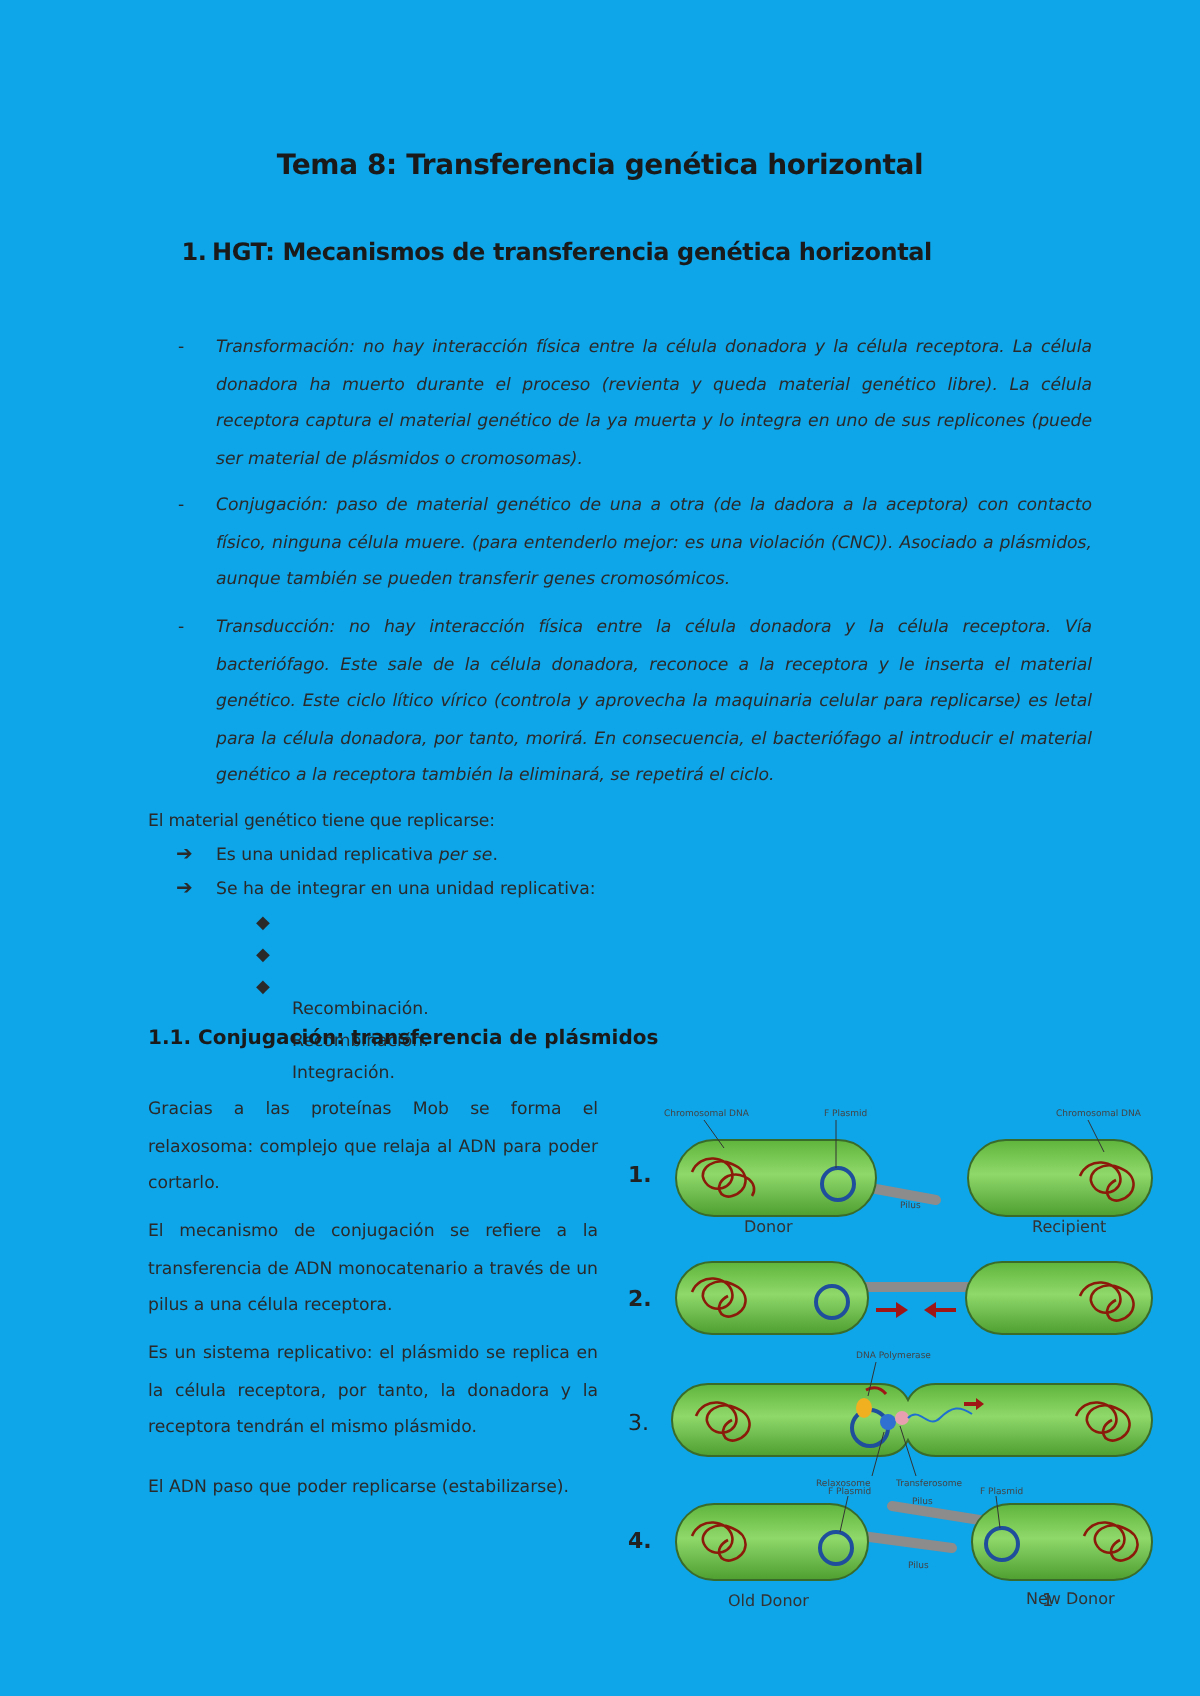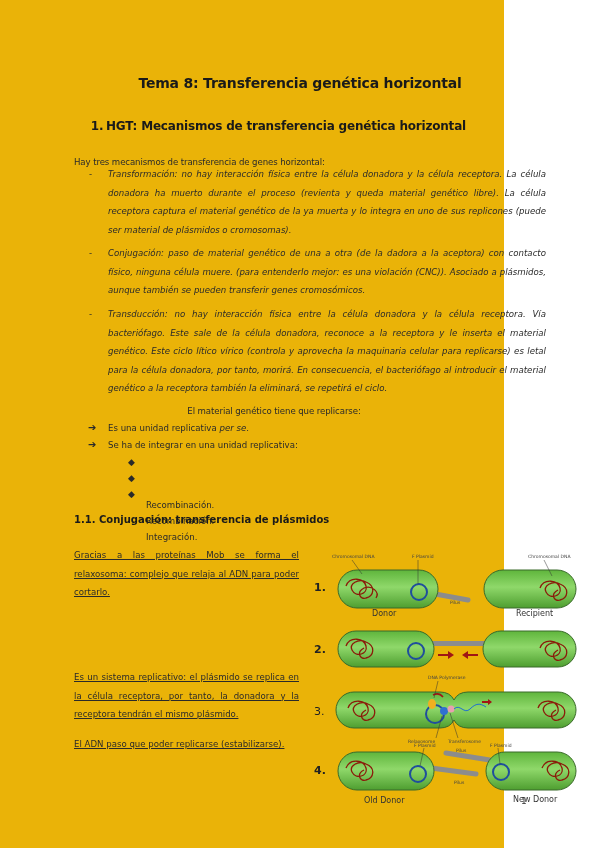--- a/index.html
+++ b/index.html
@@ -1,66 +1,65 @@
 <!DOCTYPE html>
 <html><head>
 <meta charset="utf-8">
 <style>
   html, body { margin: 0; padding: 0; background: #ffffff; }
   body { width: 600px; height: 848px; position: relative; overflow: hidden;
          font-family: "DejaVu Sans", sans-serif; color: #222; }
-  .page { position: absolute; left: 0; top: 0; width: 504px; height: 848px; background: #eab308; }
+  .page { position: absolute; left: 0; top: 0; width: 600px; height: 848px; background: #0ea5e9; }
   .title { position: absolute; left: 0; width: 600px; top: 75px; text-align: center;
            font-size: 14px; font-weight: bold; color: #1a1a1a; letter-spacing: -0.2px; }
   .h1 { position: absolute; left: 88px; top: 119px; font-size: 12px; font-weight: bold; color: #1a1a1a; letter-spacing: -0.2px; text-align: center; }
   .h1 .num { display: inline-block; width: 18px; }
   .p { position: absolute; font-size: 8.6px; line-height: 18.6px; color: #2a2a2a; letter-spacing: -0.1px; }
   .dash-item { position: absolute; left: 89px; font-size: 8.6px; line-height: 18.6px; color: #2a2a2a; }
   .dash-item .mk { position: absolute; left: 0; top: 0; width: 12px; }
   .dash-item .tx { position: absolute; left: 19px; width: 438px; text-align: justify; text-align-last: left; font-style: italic; }
   .arrow-item, .diamond-item { position: absolute; font-size: 8.6px; line-height: 18.6px; color: #2a2a2a; }
   .arrow-item .mk { position: absolute; left: 0; top: 0; font-size: 10px; }
   .arrow-item .tx { position: absolute; left: 20px; white-space: nowrap; }
   .diamond-item .mk { position: absolute; left: 0; top: 0; font-size: 9px; }
   .diamond-item .tx { position: absolute; left: 18px; white-space: nowrap; margin-top: 43px; }
   .h2 { position: absolute; left: 74px; top: 514px; font-size: 10px; font-weight: bold; color: #1a1a1a; }
-  .leftcol { position: absolute; left: 74px; width: 225px; font-size: 8.6px; line-height: 18.6px; color: #2a2a2a; text-align: justify; text-align-last: left; text-decoration: underline; }
+  .leftcol { position: absolute; left: 74px; width: 225px; font-size: 8.6px; line-height: 18.6px; color: #2a2a2a; text-align: justify; text-align-last: left; }
   .figure { position: absolute; left: 308px; top: 548px; width: 270px; height: 262px; }
   .pagenum { position: absolute; left: 521px; top: 796px; font-size: 9px; color: #333; }
   .lbl { font-family: "DejaVu Sans", sans-serif; }
 </style>
 </head>
 <body>
 
 <div class="page">
 
   <div class="title">Tema 8: Transferencia genética horizontal</div>
 
   <div class="h1">
     <span class="num">1.</span><span>HGT: Mecanismos de transferencia genética horizontal</span>
   </div>
 
-  <div class="p" style="left:74px; top:153px; width:460px;">Hay tres mecanismos de transferencia de genes horizontal:</div>
 
   <div class="dash-item" style="top:165px; height:80px;">
     <span class="mk">-</span>
     <span class="tx">Transformación: no hay interacción física entre la célula donadora y la célula receptora. La célula donadora ha muerto durante el proceso (revienta y queda material genético libre). La célula receptora captura el material genético de la ya muerta y lo integra en uno de sus replicones (puede ser material de plásmidos o cromosomas).</span>
   </div>
 
   <div class="dash-item" style="top:244px; height:60px;">
     <span class="mk">-</span>
     <span class="tx">Conjugación: paso de material genético de una a otra (de la dadora a la aceptora) con contacto físico, ninguna célula muere. (para entenderlo mejor: es una violación (CNC)). Asociado a plásmidos, aunque también se pueden transferir genes cromosómicos.</span>
   </div>
 
   <div class="dash-item" style="top:305px; height:95px;">
     <span class="mk">-</span>
     <span class="tx">Transducción:  no hay interacción física entre la célula donadora y la célula receptora. Vía bacteriófago. Este sale de la célula donadora, reconoce a la receptora y le inserta el material genético. Este ciclo lítico vírico (controla y aprovecha la maquinaria celular para replicarse) es letal para la célula donadora, por tanto, morirá. En consecuencia, el bacteriófago al introducir el material genético a la receptora también la eliminará, se repetirá el ciclo.</span>
   </div>
 
-  <div class="p" style="left:74px; top:402px; width:400px;text-align:center;">El material genético tiene que replicarse:</div>
+  <div class="p" style="left:74px; top:402px; width:400px;">El material genético tiene que replicarse:</div>
 
   <div class="arrow-item" style="left:88px; top:419px;">
     <span class="mk">➔</span>
     <span class="tx"><span>Es una unidad replicativa </span><em>per se</em><span>.</span></span>
   </div>
 
   <div class="arrow-item" style="left:88px; top:436px;">
     <span class="mk">➔</span>
     <span class="tx">Se ha de integrar en una unidad replicativa:</span>
   </div>
@@ -74,20 +73,21 @@
     <span class="tx">Recombinación.</span>
   </div>
   <div class="diamond-item" style="left:128px; top:485px;">
     <span class="mk">◆</span>
     <span class="tx">Integración.</span>
   </div>
 
   <div class="h2">1.1. Conjugación: transferencia de plásmidos</div>
 
   <div class="leftcol" style="top:546px;">Gracias a las proteínas Mob se forma el relaxosoma: complejo que relaja al ADN para poder cortarlo.</div>
+  <div class="leftcol" style="top:607px;">El mecanismo de conjugación se refiere a la transferencia de ADN monocatenario a través de un pilus a una célula receptora.</div>
   <div class="leftcol" style="top:668px;">Es un sistema replicativo: el plásmido se replica en la célula receptora, por tanto, la donadora y la receptora tendrán el mismo plásmido.</div>
   <div class="leftcol" style="top:735px;">El ADN paso que poder replicarse (estabilizarse).</div>
 
   <div class="figure">
     <svg width="270" height="262" viewBox="0 0 270 262" xmlns="http://www.w3.org/2000/svg">
       <defs>
         <linearGradient id="cellg" x1="0" y1="0" x2="0" y2="1">
           <stop offset="0" stop-color="#5fb53c"></stop>
           <stop offset="0.45" stop-color="#8fd86a"></stop>
           <stop offset="1" stop-color="#4e9e30"></stop>

